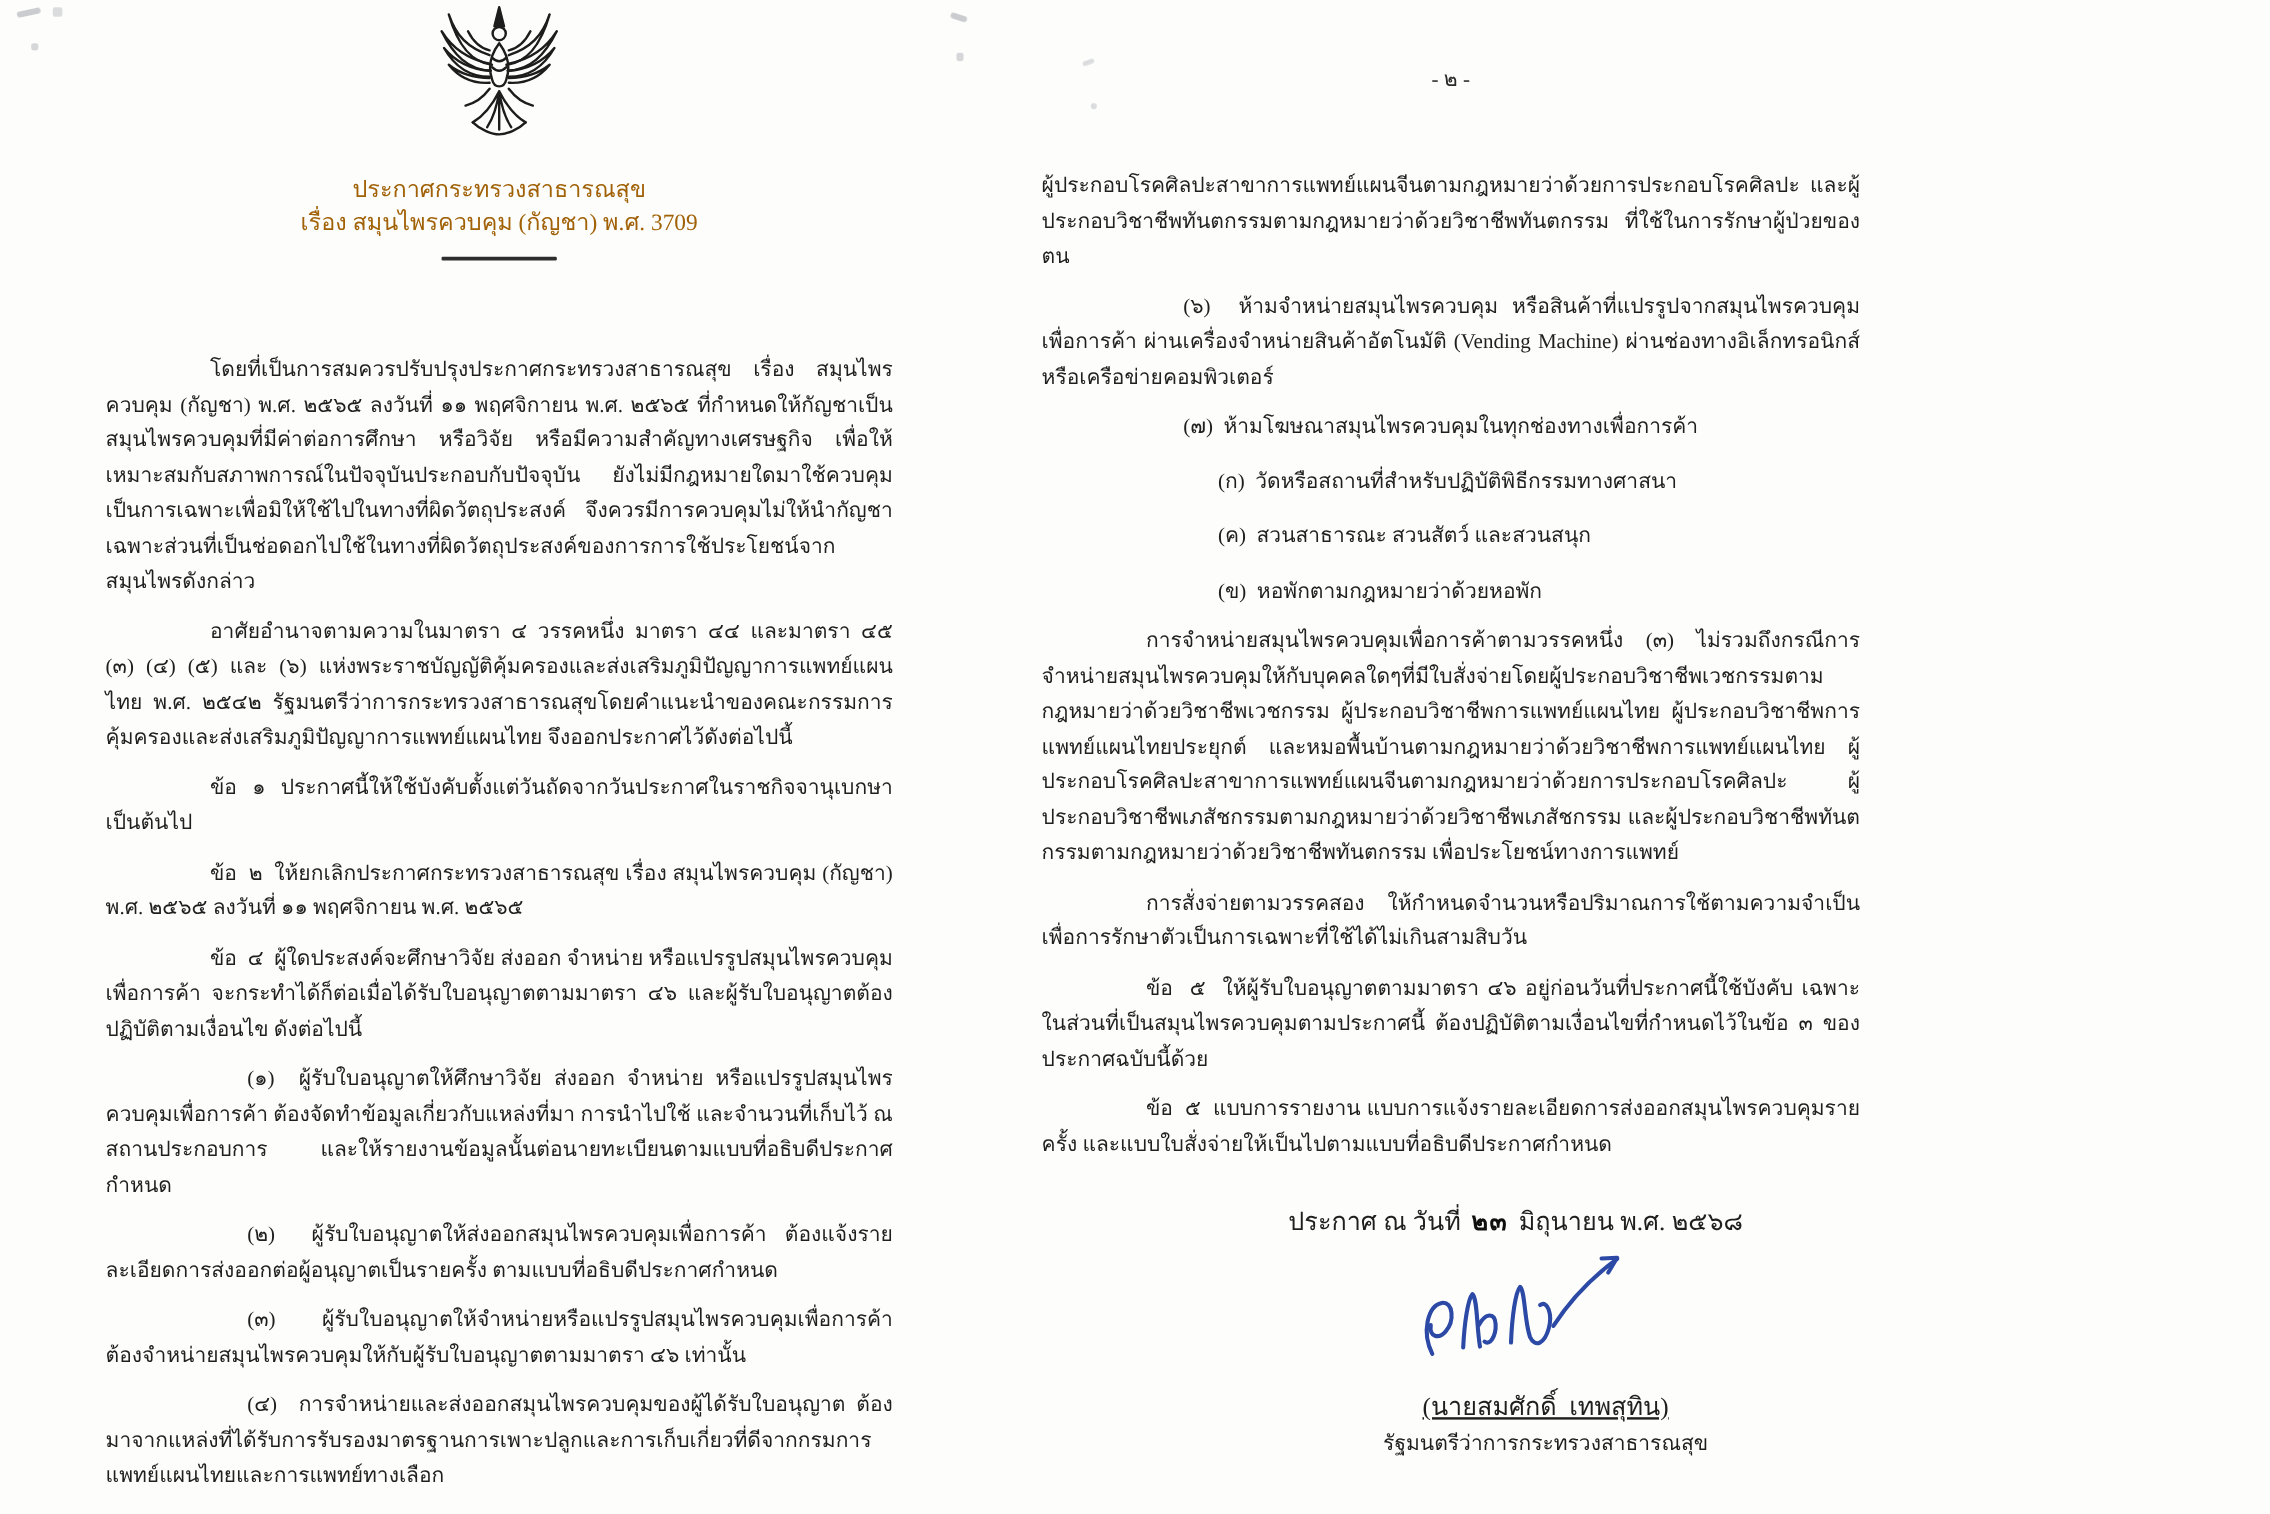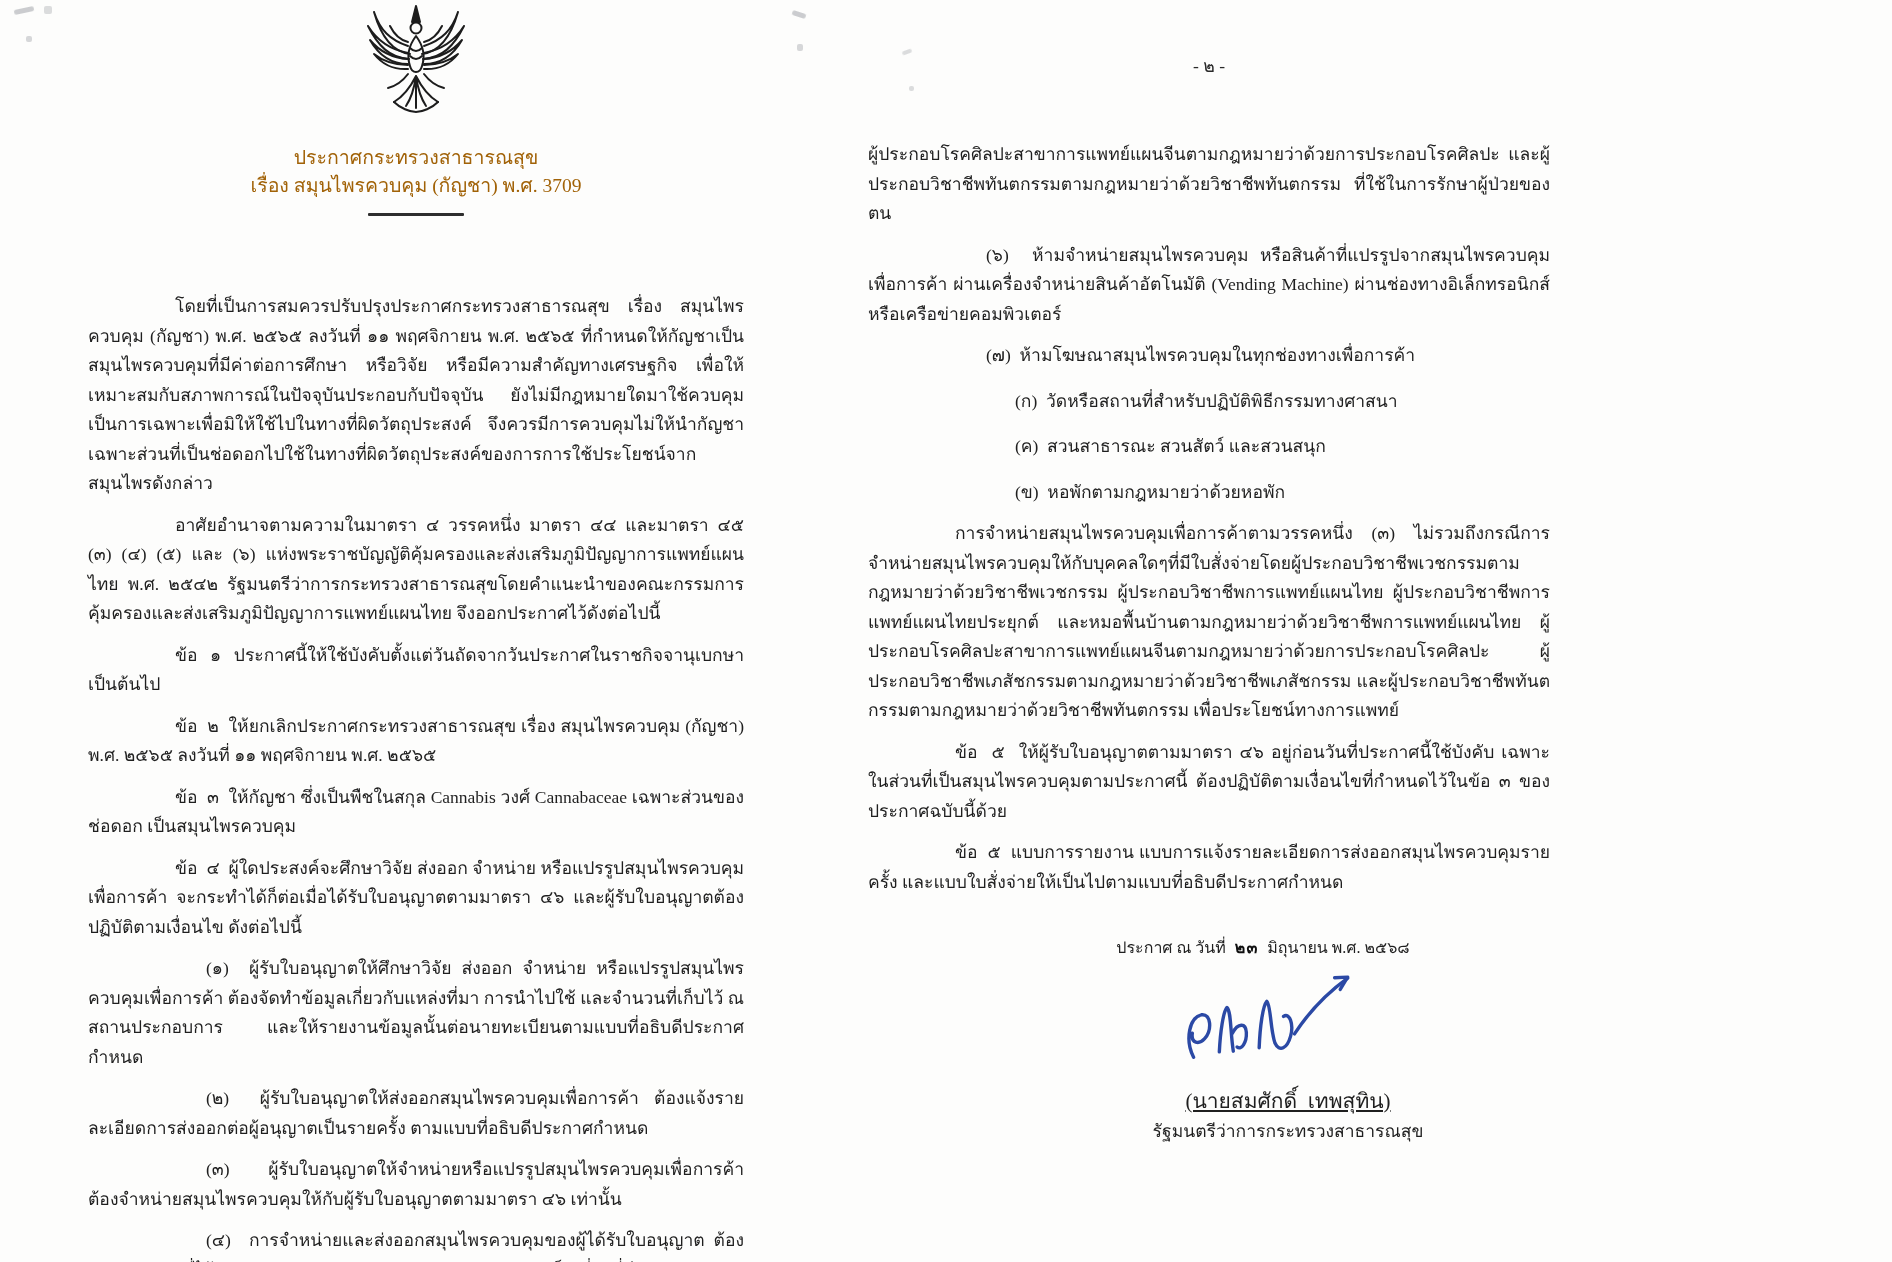--- a/index.html
+++ b/index.html
@@ -26,21 +26,21 @@
   .flow .para:first-of-type{margin-top:16px;}
   .para.ind1{text-indent:87px;}
   .para.ind2{text-indent:118px;}
   .para.cont{text-indent:0;}
   .para.sub{text-indent:147px;text-align:left;margin-top:16px;}
 
   .pagenum{margin:52px 0 0;text-align:center;font-size:17.5px;color:#2a2a2a;}
 
   .promulgation{
     margin:36px 0 0 185px;width:420px;text-align:center;
-    font-size:16px;line-height:29.5px;
+    font-size:21px;line-height:29.5px;
   }
   .promulgation .day{font-weight:700;color:#0f0f0f;margin:0 9px;letter-spacing:1px;}
 
   .sign-area{width:420px;margin:6px 0 0 210px;text-align:center;}
   .sig{display:block;margin:2px auto 0;transform:translateX(-14px);}
   .sign-name{margin:6px 0 0;font-size:21px;line-height:28px;text-decoration:underline;}
   .sign-title{margin:2px 0 0;font-size:17.5px;line-height:28px;}
 
   .artifact{position:absolute;background:#8f9399;opacity:.45;border-radius:2px;filter:blur(.6px);}
   .a1{left:14px;top:8px;width:20px;height:5px;transform:rotate(-12deg);}
@@ -91,41 +91,41 @@
   <p class="title t1">ประกาศกระทรวงสาธารณสุข</p>
   <p class="title">เรื่อง สมุนไพรควบคุม (กัญชา) พ.ศ. 3709</p>
   <div class="title-rule"></div>
 
   <div class="flow">
 
   <p class="para ind1">โดยที่เป็นการสมควรปรับปรุงประกาศกระทรวงสาธารณสุข เรื่อง สมุนไพรควบคุม (กัญชา) พ.ศ. ๒๕๖๕ ลงวันที่ ๑๑ พฤศจิกายน พ.ศ. ๒๕๖๕ ที่กำหนดให้กัญชาเป็นสมุนไพรควบคุมที่มีค่าต่อการศึกษา หรือวิจัย หรือมีความสำคัญทางเศรษฐกิจ เพื่อให้เหมาะสมกับสภาพการณ์ในปัจจุบันประกอบกับปัจจุบัน ยังไม่มีกฎหมายใดมาใช้ควบคุมเป็นการเฉพาะเพื่อมิให้ใช้ไปในทางที่ผิดวัตถุประสงค์ จึงควรมีการควบคุมไม่ให้นำกัญชาเฉพาะส่วนที่เป็นช่อดอกไปใช้ในทางที่ผิดวัตถุประสงค์ของการการใช้ประโยชน์จากสมุนไพรดังกล่าว</p>
       <p class="para ind1">อาศัยอำนาจตามความในมาตรา ๔ วรรคหนึ่ง มาตรา ๔๔ และมาตรา ๔๕ (๓) (๔) (๕) และ (๖) แห่งพระราชบัญญัติคุ้มครองและส่งเสริมภูมิปัญญาการแพทย์แผนไทย พ.ศ. ๒๕๔๒ รัฐมนตรีว่าการกระทรวงสาธารณสุขโดยคำแนะนำของคณะกรรมการคุ้มครองและส่งเสริมภูมิปัญญาการแพทย์แผนไทย จึงออกประกาศไว้ดังต่อไปนี้</p>
       <p class="para ind1">ข้อ&nbsp;&nbsp;๑&nbsp;&nbsp;ประกาศนี้ให้ใช้บังคับตั้งแต่วันถัดจากวันประกาศในราชกิจจานุเบกษาเป็นต้นไป</p>
       <p class="para ind1">ข้อ&nbsp;&nbsp;๒&nbsp;&nbsp;ให้ยกเลิกประกาศกระทรวงสาธารณสุข เรื่อง สมุนไพรควบคุม (กัญชา) พ.ศ. ๒๕๖๕ ลงวันที่ ๑๑ พฤศจิกายน พ.ศ. ๒๕๖๕</p>
-      <p class="para ind1">ข้อ&nbsp;&nbsp;๓&nbsp;&nbsp;ให้กัญชา ซึ่งเป็นพืชในสกุล Cannabis วงศ์ Cannabaceae เฉพาะส่วนของช่อดอก เป็นสมุนไพรควบคุม</p>
       <p class="para ind1">ข้อ&nbsp;&nbsp;๔&nbsp;&nbsp;ผู้ใดประสงค์จะศึกษาวิจัย ส่งออก จำหน่าย หรือแปรรูปสมุนไพรควบคุมเพื่อการค้า จะกระทำได้ก็ต่อเมื่อได้รับใบอนุญาตตามมาตรา ๔๖ และผู้รับใบอนุญาตต้องปฏิบัติตามเงื่อนไข ดังต่อไปนี้</p>
       <p class="para ind2">(๑)&nbsp;&nbsp;ผู้รับใบอนุญาตให้ศึกษาวิจัย ส่งออก จำหน่าย หรือแปรรูปสมุนไพรควบคุมเพื่อการค้า ต้องจัดทำข้อมูลเกี่ยวกับแหล่งที่มา การนำไปใช้ และจำนวนที่เก็บไว้ ณ สถานประกอบการ และให้รายงานข้อมูลนั้นต่อนายทะเบียนตามแบบที่อธิบดีประกาศกำหนด</p>
       <p class="para ind2">(๒)&nbsp;&nbsp;ผู้รับใบอนุญาตให้ส่งออกสมุนไพรควบคุมเพื่อการค้า ต้องแจ้งรายละเอียดการส่งออกต่อผู้อนุญาตเป็นรายครั้ง ตามแบบที่อธิบดีประกาศกำหนด</p>
       <p class="para ind2">(๓)&nbsp;&nbsp;ผู้รับใบอนุญาตให้จำหน่ายหรือแปรรูปสมุนไพรควบคุมเพื่อการค้า ต้องจำหน่ายสมุนไพรควบคุมให้กับผู้รับใบอนุญาตตามมาตรา ๔๖ เท่านั้น</p>
       <p class="para ind2">(๔)&nbsp;&nbsp;การจำหน่ายและส่งออกสมุนไพรควบคุมของผู้ได้รับใบอนุญาต ต้องมาจากแหล่งที่ได้รับการรับรองมาตรฐานการเพาะปลูกและการเก็บเกี่ยวที่ดีจากกรมการแพทย์แผนไทยและการแพทย์ทางเลือก</p>
     </div>
 </div>
 
 <div class="page right">
   <p class="pagenum">- ๒ -</p>
 
   <div class="flow">
 
   <p class="para cont">ผู้ประกอบโรคศิลปะสาขาการแพทย์แผนจีนตามกฎหมายว่าด้วยการประกอบโรคศิลปะ และผู้ประกอบวิชาชีพทันตกรรมตามกฎหมายว่าด้วยวิชาชีพทันตกรรม ที่ใช้ในการรักษาผู้ป่วยของตน</p>
       <p class="para ind2">(๖)&nbsp;&nbsp;ห้ามจำหน่ายสมุนไพรควบคุม หรือสินค้าที่แปรรูปจากสมุนไพรควบคุมเพื่อการค้า ผ่านเครื่องจำหน่ายสินค้าอัตโนมัติ (Vending Machine) ผ่านช่องทางอิเล็กทรอนิกส์หรือเครือข่ายคอมพิวเตอร์</p>
       <p class="para ind2">(๗)&nbsp;&nbsp;ห้ามโฆษณาสมุนไพรควบคุมในทุกช่องทางเพื่อการค้า</p>
       <p class="para sub">(ก)&nbsp;&nbsp;วัดหรือสถานที่สำหรับปฏิบัติพิธีกรรมทางศาสนา</p>
       <p class="para sub">(ค)&nbsp;&nbsp;สวนสาธารณะ สวนสัตว์ และสวนสนุก</p>
       <p class="para sub">(ข)&nbsp;&nbsp;หอพักตามกฎหมายว่าด้วยหอพัก</p>
       <p class="para ind1">การจำหน่ายสมุนไพรควบคุมเพื่อการค้าตามวรรคหนึ่ง (๓) ไม่รวมถึงกรณีการจำหน่ายสมุนไพรควบคุมให้กับบุคคลใดๆที่มีใบสั่งจ่ายโดยผู้ประกอบวิชาชีพเวชกรรมตามกฎหมายว่าด้วยวิชาชีพเวชกรรม ผู้ประกอบวิชาชีพการแพทย์แผนไทย ผู้ประกอบวิชาชีพการแพทย์แผนไทยประยุกต์ และหมอพื้นบ้านตามกฎหมายว่าด้วยวิชาชีพการแพทย์แผนไทย ผู้ประกอบโรคศิลปะสาขาการแพทย์แผนจีนตามกฎหมายว่าด้วยการประกอบโรคศิลปะ ผู้ประกอบวิชาชีพเภสัชกรรมตามกฎหมายว่าด้วยวิชาชีพเภสัชกรรม และผู้ประกอบวิชาชีพทันตกรรมตามกฎหมายว่าด้วยวิชาชีพทันตกรรม เพื่อประโยชน์ทางการแพทย์</p>
+      <p class="para ind1">การสั่งจ่ายตามวรรคสอง ให้กำหนดจำนวนหรือปริมาณการใช้ตามความจำเป็นเพื่อการรักษาตัวเป็นการเฉพาะที่ใช้ได้ไม่เกินสามสิบวัน</p>
       <p class="para ind1">ข้อ&nbsp;&nbsp;๕&nbsp;&nbsp;ให้ผู้รับใบอนุญาตตามมาตรา ๔๖ อยู่ก่อนวันที่ประกาศนี้ใช้บังคับ เฉพาะในส่วนที่เป็นสมุนไพรควบคุมตามประกาศนี้ ต้องปฏิบัติตามเงื่อนไขที่กำหนดไว้ในข้อ ๓ ของประกาศฉบับนี้ด้วย</p>
       <p class="para ind1">ข้อ&nbsp;&nbsp;๕&nbsp;&nbsp;แบบการรายงาน แบบการแจ้งรายละเอียดการส่งออกสมุนไพรควบคุมรายครั้ง และแบบใบสั่งจ่ายให้เป็นไปตามแบบที่อธิบดีประกาศกำหนด</p>
     </div>
 
   <p class="promulgation"><span>ประกาศ ณ วันที่</span><span class="day">๒๓</span><span>มิถุนายน พ.ศ. ๒๕๖๘</span></p>
 
   <div class="sign-area">
     <svg class="sig" width="200" height="112" viewBox="0 0 200 112" aria-hidden="true">
       <g fill="none" stroke-width="3.4" stroke-linecap="round" stroke-linejoin="round" transform="rotate(-3 100 56)" stroke="#2b49a5">
         <path d="M18 84 C10 66 16 44 28 42 C38 41 38 58 30 66 C24 72 16 70 18 60"></path>

